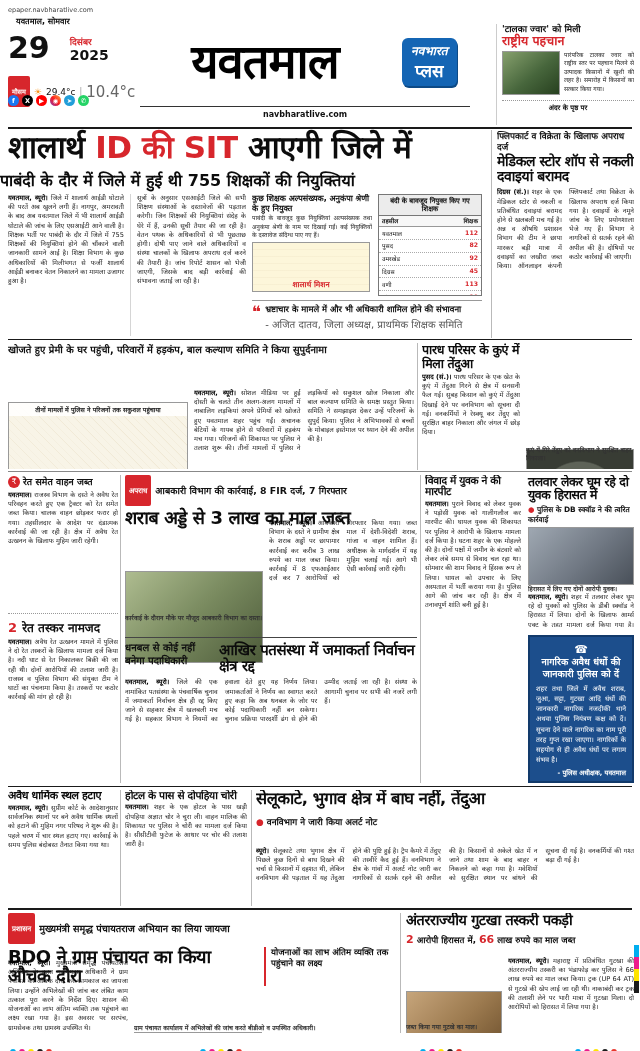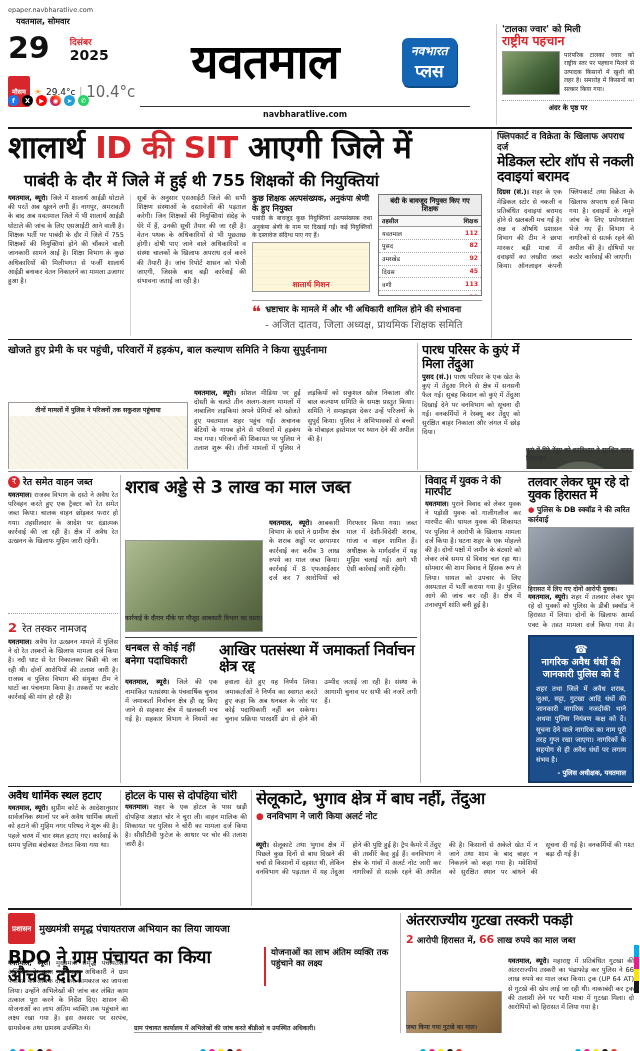--- a/index.html
+++ b/index.html
@@ -95,21 +95,21 @@
     <div style="border-top:1px dotted #999;margin-top:3px;padding-top:2px;text-align:center;font-size:6.8px;font-weight:700">अंदर के पृष्ठ पर</div>
   </div>
 
   <div class="hrule" style="top:127px;height:2px"></div>
 
   <div class="abs headline" style="left:8px;top:131px;width:482px;font-size:31px;white-space:nowrap">
     <span>शालार्थ</span>
     <span class="red">ID की SIT</span>
     <span>आएगी जिले में</span>
   </div>
-  <div class="abs subhead" style="left:24px;top:169px;width:482px;font-size:16px">पाबंदी के दौर में जिले में हुई थी 755 शिक्षकों की नियुक्तियां</div>
+  <div class="abs subhead" style="left:0;top:169px;width:482px;font-size:16px">पाबंदी के दौर में जिले में हुई थी 755 शिक्षकों की नियुक्तियां</div>
 
   <div class="abs bt" style="left:8px;top:194px;width:116px;height:142px">
     <span class="dl">यवतमाल, ब्यूरो।</span>
     <span>जिले में शालार्थ आईडी घोटाले की परतें अब खुलने लगी हैं। नागपुर, अमरावती के बाद अब यवतमाल जिले में भी शालार्थ आईडी घोटाले की जांच के लिए एसआईटी आने वाली है। शिक्षक भर्ती पर पाबंदी के दौर में जिले में 755 शिक्षकों की नियुक्तियां होने की चौंकाने वाली जानकारी सामने आई है। शिक्षा विभाग के कुछ अधिकारियों की मिलीभगत से फर्जी शालार्थ आईडी बनाकर वेतन निकालने का मामला उजागर हुआ है।</span>
   </div>
   <div class="abs bt" style="left:130px;top:194px;width:116px;height:142px;border-left:1px solid #d5d5d5;padding-left:6px">सूत्रों के अनुसार एसआईटी जिले की सभी शिक्षण संस्थाओं के दस्तावेजों की पड़ताल करेगी। जिन शिक्षकों की नियुक्तियां संदेह के घेरे में हैं, उनकी सूची तैयार की जा रही है। वेतन पथक के अधिकारियों से भी पूछताछ होगी। दोषी पाए जाने वाले अधिकारियों व संस्था चालकों के खिलाफ अपराध दर्ज करने की तैयारी है। जांच रिपोर्ट शासन को भेजी जाएगी, जिसके बाद बड़ी कार्रवाई की संभावना जताई जा रही है।</div>
 
   <div class="abs" style="left:378px;top:194px;width:104px;height:102px;border:1px solid #777;overflow:hidden">
     <div class="ttl">बंदी के बावजूद नियुक्त किए गए शिक्षक</div>
     <div class="thead">
@@ -199,31 +199,35 @@
     <div style="display:flex;gap:3px;align-items:center">
       <span style="width:12px;height:12px;border-radius:50%;background:#d7262c;color:#fff;font-size:8px;display:flex;align-items:center;justify-content:center;flex:none">₹</span>
       <span style="font-size:9.4px;font-weight:700">रेत समेत वाहन जब्त</span>
     </div>
     <div class="bt" style="margin-top:3px;height:118px">
       <span class="dl">यवतमाल।</span>
       <span>राजस्व विभाग के दस्ते ने अवैध रेत परिवहन करते हुए एक ट्रैक्टर को रेत समेत जब्त किया। चालक वाहन छोड़कर फरार हो गया। तहसीलदार के आदेश पर दंडात्मक कार्रवाई की जा रही है। क्षेत्र में अवैध रेत उत्खनन के खिलाफ मुहिम जारी रहेगी।</span>
     </div>
     <div style="margin-top:4px;border-top:1px dotted #999;padding-top:3px">
       <span class="red" style="font-size:13px;font-weight:700">2</span>
-      <span style="font-size:10px;font-weight:400">रेत तस्कर नामजद</span>
+      <span style="font-size:12px;font-weight:700">रेत तस्कर नामजद</span>
     </div>
     <div class="bt" style="margin-top:2px;height:130px">
       <span class="dl">यवतमाल।</span>
       <span>अवैध रेत उत्खनन मामले में पुलिस ने दो रेत तस्करों के खिलाफ मामला दर्ज किया है। नदी घाट से रेत निकालकर बिक्री की जा रही थी। दोनों आरोपियों की तलाश जारी है। राजस्व व पुलिस विभाग की संयुक्त टीम ने घाटों का पंचनामा किया है। तस्करों पर कठोर कार्रवाई की मांग हो रही है।</span>
     </div>
   </div>
 
   <div class="vrule" style="left:120px;top:475px;height:308px"></div>
 
   <div class="abs" style="left:125px;top:475px;width:292px;height:308px;overflow:hidden">
+    <div style="display:flex;gap:4px;align-items:center">
+      <span class="chip" style="font-size:7px">अपराध</span>
+      <span style="font-size:9.4px;font-weight:700">आबकारी विभाग की कार्रवाई, 8 FIR दर्ज, 7 गिरफ्तार</span>
+    </div>
     <div class="headline" style="font-size:18px;margin-top:2px">शराब अड्डे से 3 लाख का माल जब्त</div>
     <div class="ph ph-raid abs" style="left:0;top:44px;width:138px;height:92px"></div>
     <div class="abs cap" style="left:0;top:139px;width:138px;height:16px">कार्रवाई के दौरान मौके पर मौजूद आबकारी विभाग का दस्ता।</div>
     <div class="abs bt cols2" style="left:144px;top:44px;width:148px;height:112px">
       <span class="dl">यवतमाल, ब्यूरो।</span>
       <span>आबकारी विभाग के दस्ते ने ग्रामीण क्षेत्र के शराब अड्डों पर छापामार कार्रवाई कर करीब 3 लाख रुपये का माल जब्त किया। कार्रवाई में 8 एफआईआर दर्ज कर 7 आरोपियों को गिरफ्तार किया गया। जब्त माल में देशी-विदेशी शराब, गांजा व वाहन शामिल हैं। अधीक्षक के मार्गदर्शन में यह मुहिम चलाई गई। आगे भी ऐसी कार्रवाई जारी रहेगी।</span>
     </div>
 
     <div class="abs" style="left:0;top:162px;width:292px;border-top:1px solid #444;padding-top:4px">
       <div style="display:flex;gap:8px">
@@ -283,21 +287,21 @@
     <div class="headline" style="font-size:10.6px">होटल के पास से दोपहिया चोरी</div>
     <div class="bt" style="margin-top:2px;height:90px">
       <span class="dl">यवतमाल।</span>
       <span>शहर के एक होटल के पास खड़ी दोपहिया अज्ञात चोर ने चुरा ली। वाहन मालिक की शिकायत पर पुलिस ने चोरी का मामला दर्ज किया है। सीसीटीवी फुटेज के आधार पर चोर की तलाश जारी है।</span>
     </div>
   </div>
   <div class="vrule" style="left:251px;top:790px;height:116px"></div>
 
   <div class="abs" style="left:256px;top:790px;width:378px;height:116px;overflow:hidden">
     <div class="headline" style="font-size:16.4px">सेलूकाटे, भुगाव क्षेत्र में बाघ नहीं, तेंदुआ</div>
-    <div style="font-size:8.8px;font-weight:700;margin-top:2px">
+    <div style="font-size:8.8px;font-weight:700;margin-top:8px">
       <span class="red">●</span>
       <span>वनविभाग ने जारी किया अलर्ट नोट</span>
     </div>
     <div class="bt cols4" style="margin-top:19px;height:74px">
       <span class="dl">ब्यूरो।</span>
       <span>सेलूकाटे तथा भुगाव क्षेत्र में पिछले कुछ दिनों से बाघ दिखने की चर्चा से किसानों में दहशत थी, लेकिन वनविभाग की पड़ताल में यह तेंदुआ होने की पुष्टि हुई है। ट्रैप कैमरे में तेंदुए की तस्वीरें कैद हुई हैं। वनविभाग ने क्षेत्र के गांवों में अलर्ट नोट जारी कर नागरिकों से सतर्क रहने की अपील की है। किसानों से अकेले खेत में न जाने तथा शाम के बाद बाहर न निकलने को कहा गया है। मवेशियों को सुरक्षित स्थान पर बांधने की सूचना दी गई है। वनकर्मियों की गश्त बढ़ा दी गई है।</span>
     </div>
   </div>
 
   <div class="hrule" style="top:908px;height:2px"></div>

